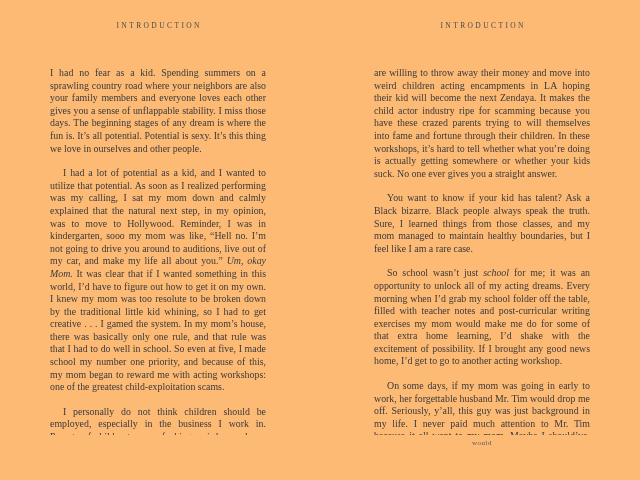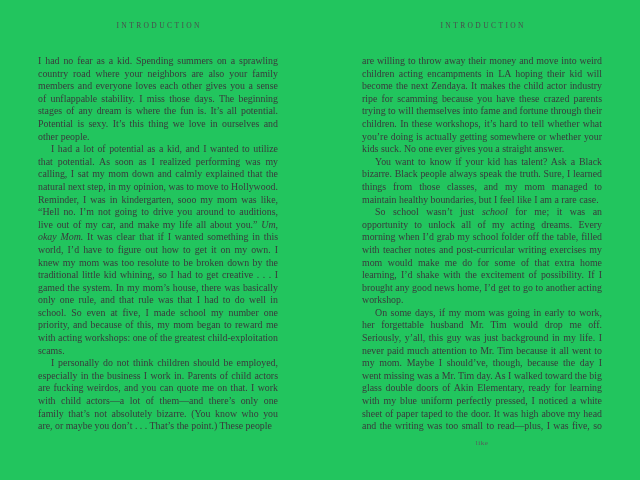--- a/index.html
+++ b/index.html
@@ -7,21 +7,21 @@
     padding: 0;
     width: 640px;
     height: 480px;
     background: #fdfdfc;
     overflow: hidden;
   }
   .spread {
     position: relative;
     width: 640px;
     height: 480px;
-    background: #22c55e;
+    background: #fdba74;
     font-family: "Liberation Serif", serif;
     color: #3a3a3c;
   }
   .page {
     position: absolute;
     top: 0;
     width: 240px;
     height: 480px;
   }
   .page.left  { left: 38px; }
@@ -40,21 +40,21 @@
   }
   .page-body {
     position: absolute;
     top: 55px;
     left: 0;
     width: 240px;
     height: 380px;
     overflow: hidden;
   }
   p.para {
-    margin: 0;
+    margin: 12px;
     font-size: 9.9px;
     line-height: 12.6px;
     text-align: justify;
     color: #3a3a3c;
   }
   p.para.indent { text-indent: 13px; }
   p.para em { }
   .folio {
     position: absolute;
     top: 439px;
@@ -81,16 +81,16 @@
   </div>
 
   <div class="page right">
     <div class="running-head">INTRODUCTION</div>
     <div class="page-body">
         <p class="para"><span>are willing to throw away their money and move into weird children acting encampments in LA hoping their kid will become the next Zendaya. It makes the child actor industry ripe for scamming because you have these crazed parents trying to will themselves into fame and fortune through their children. In these workshops, it’s hard to tell whether what you’re doing is actually getting somewhere or whether your kids suck. No one ever gives you a straight answer.</span></p>
         <p class="para indent"><span>You want to know if your kid has talent? Ask a Black bizarre. Black people always speak the truth. Sure, I learned things from those classes, and my mom managed to maintain healthy boundaries, but I feel like I am a rare case.</span></p>
         <p class="para indent"><span>So school wasn’t just </span><em>school</em><span> for me; it was an opportunity to unlock all of my acting dreams. Every morning when I’d grab my school folder off the table, filled with teacher notes and post-curricular writing exercises my mom would make me do for some of that extra home learning, I’d shake with the excitement of possibility. If I brought any good news home, I’d get to go to another acting workshop.</span></p>
         <p class="para indent"><span>On some days, if my mom was going in early to work, her forgettable husband Mr. Tim would drop me off. Seriously, y’all, this guy was just background in my life. I never paid much attention to Mr. Tim because it all went to my mom. Maybe I should’ve, though, because the day I went missing was a Mr. Tim day. As I walked toward the big glass double doors of Akin Elementary, ready for learning with my blue uniform perfectly pressed, I noticed a white sheet of paper taped to the door. It was high above my head and the writing was too small to read—plus, I was five, so my reading</span></p>
       </div>
-    <div class="folio">like</div>
+    <div class="folio">would</div>
   </div>
 
 </div>
 
 </body></html>

